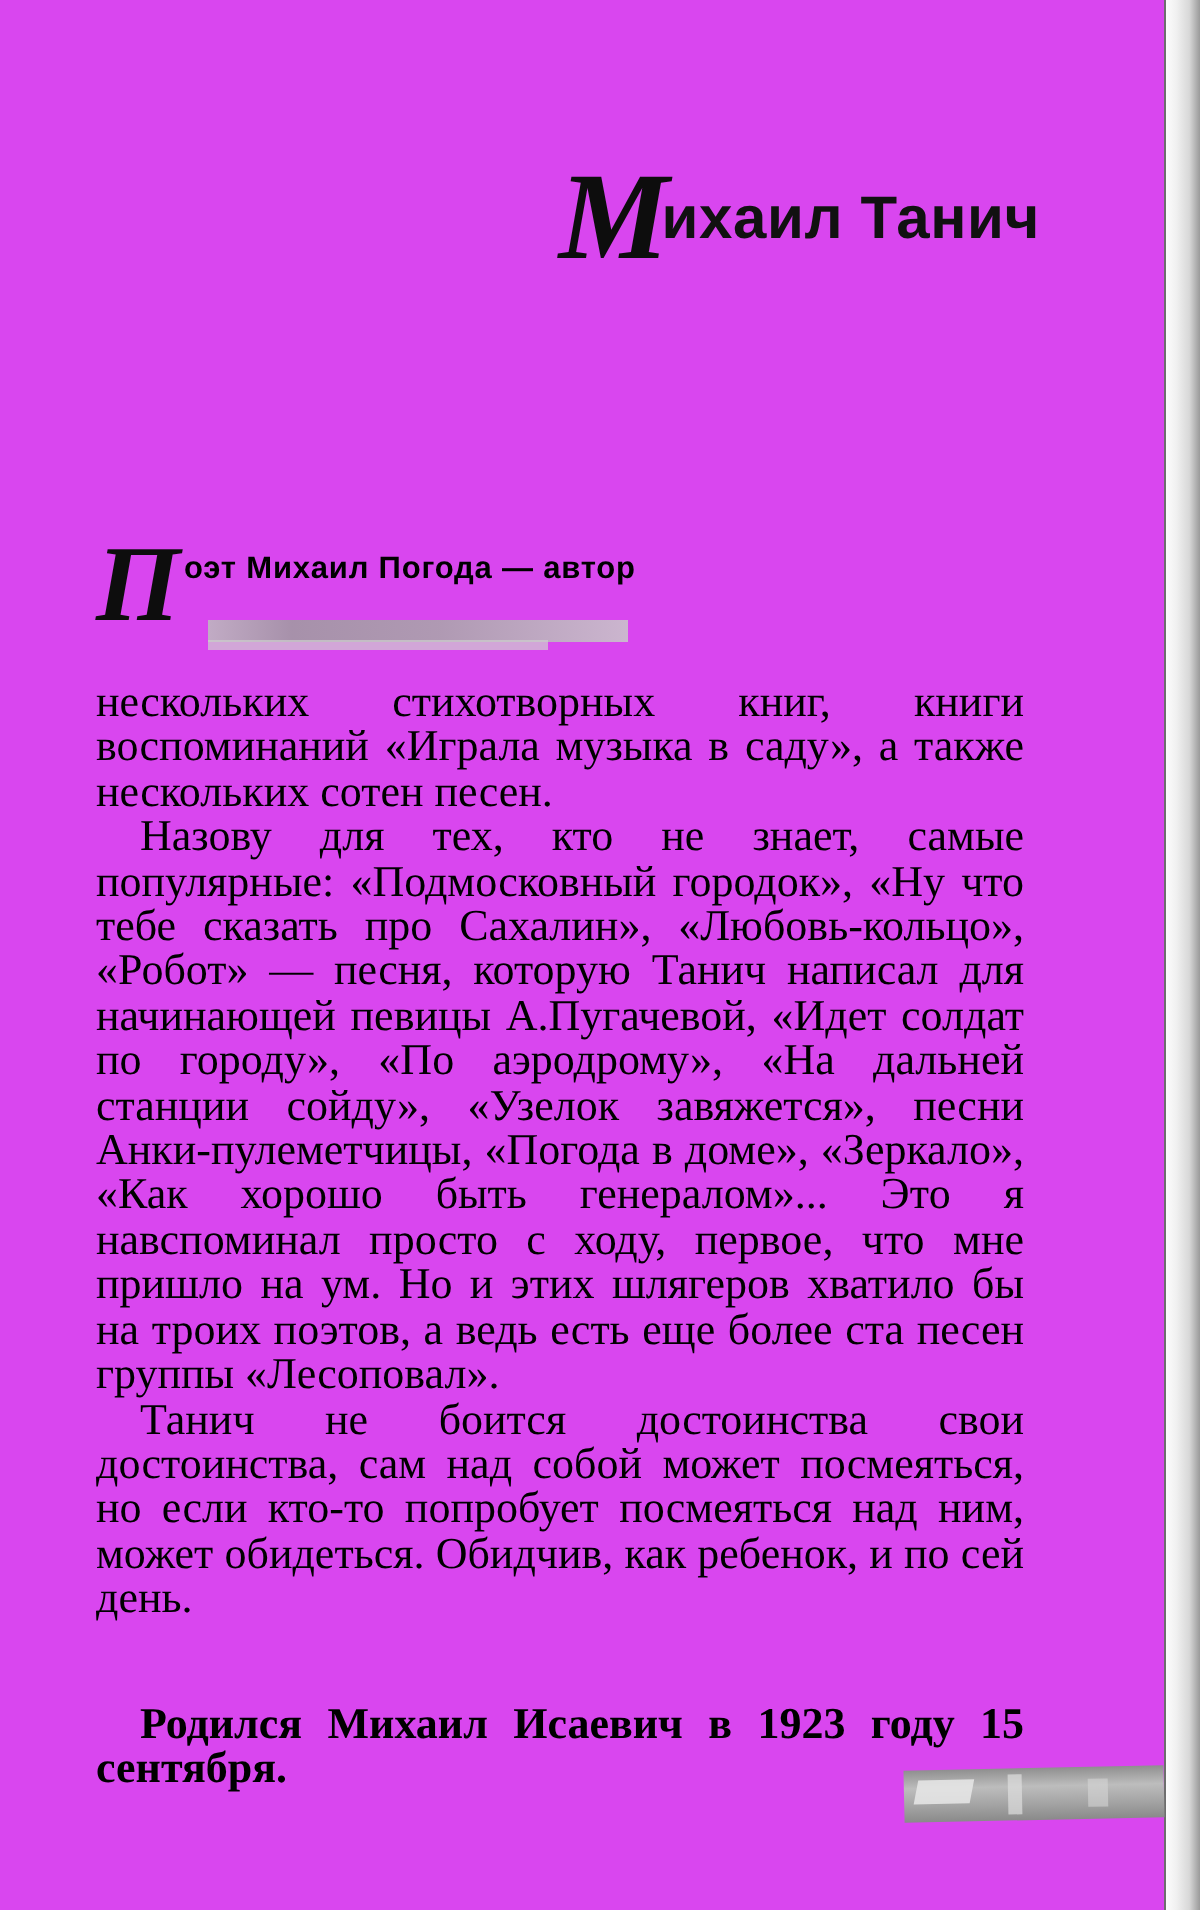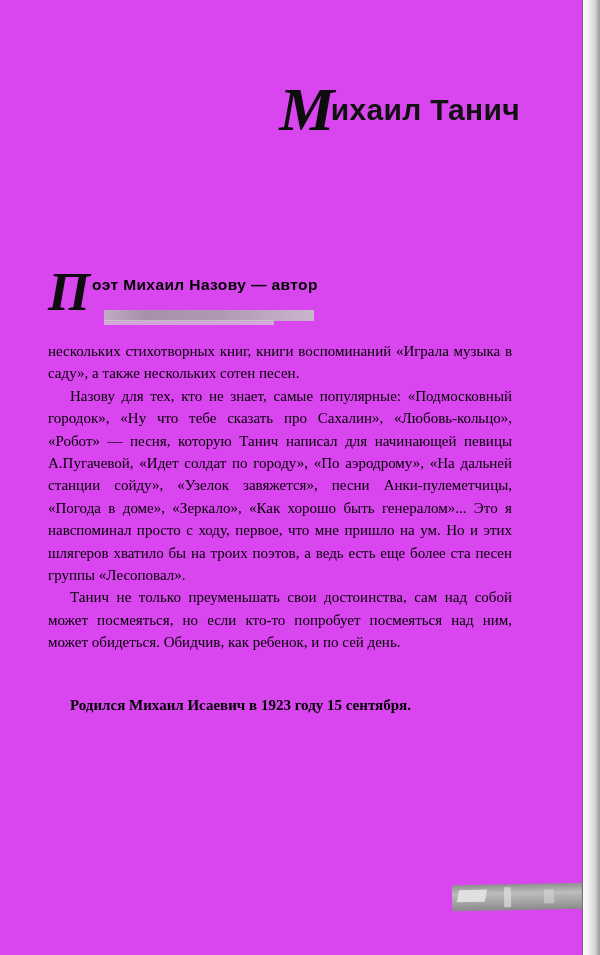--- a/index.html
+++ b/index.html
@@ -114,21 +114,21 @@
     background: #cfcfcf;
     opacity: 0.7;
   }
 
   
   .body-text {
     position: absolute;
     left: 48px;
     top: 340px;
     width: 464px;
-    font-size: 15px;
+    font-size: 22px;
     line-height: 22.4px;
     text-align: justify;
     text-justify: inter-word;
     hyphens: manual;
     color: #000;
   }
   .body-text p {
     margin: 0;
     text-indent: 22px;
   }
@@ -187,29 +187,29 @@
 
   <div class="page-edge"></div>
   <div class="page-edge-line"></div>
 
   <div class="title-block">
     <span class="title-line"><span class="drop-script">М</span><span>ихаил Танич</span></span>
   </div>
 
   <div class="lead">
     <span class="lead-dropcap">П</span>
-    <span class="lead-text">оэт Михаил Назову — автор</span>
+    <span class="lead-text">оэт Михаил Погода — автор</span>
     <div class="lead-smudge"></div>
     <div class="lead-smudge2"></div>
   </div>
 
   <div class="body-text">
     <p class="no-indent">нескольких стихотворных книг, книги воспоминаний «Играла музыка в саду», а также нескольких сотен песен.</p>
     <p>Назову для тех, кто не знает, самые популярные: «Подмосковный городок», «Ну что тебе сказать про Сахалин», «Любовь-кольцо», «Робот» — песня, которую Танич написал для начинающей певицы А.Пугачевой, «Идет солдат по городу», «По аэродрому», «На дальней станции сойду», «Узелок завяжется», песни Анки-пулеметчицы, «Погода в доме», «Зеркало», «Как хорошо быть генералом»... Этo я навспоминал просто с ходу, первое, что мне пришло на ум. Но и этих шлягеров хватило бы на троих поэтов, а ведь есть еще более ста песен группы «Лесоповал».</p>
-    <p>Танич не только преуменьшать свои достоинства, сам над собой может посмеяться, но если кто-то попробует посмеяться над ним, может обидеться. Обидчив, как ребенок, и по сей день.</p>
+    <p>Танич не боится достоинства свои достоинства, сам над собой может посмеяться, но если кто-то попробует посмеяться над ним, может обидеться. Обидчив, как ребенок, и по сей день.</p>
     <p class="bold-last">Родился Михаил Исаевич в 1923 году 15 сентября.</p>
   </div>
 
   <div class="bottom-artifact">
     <div class="scratch"></div>
     <div class="scratch2"></div>
     <div class="scratch3"></div>
   </div>
 
 </div>

